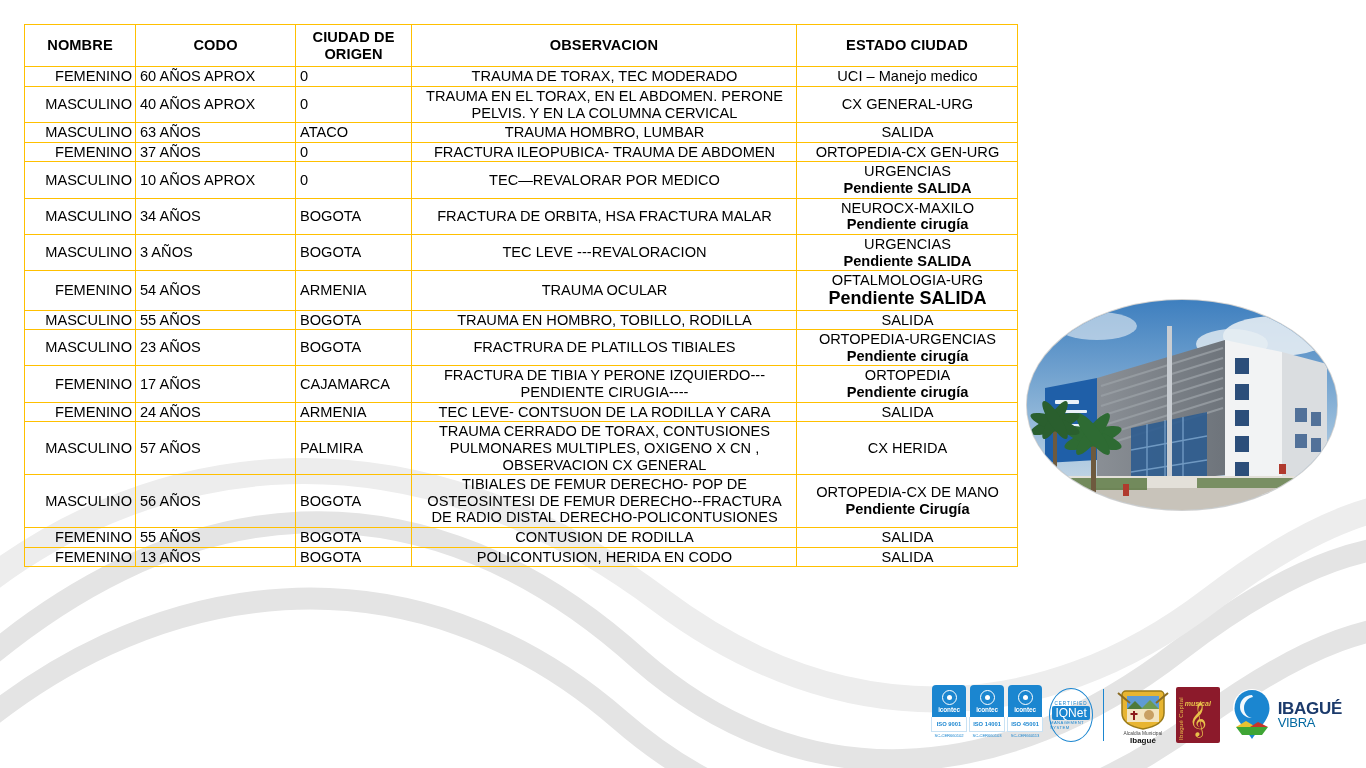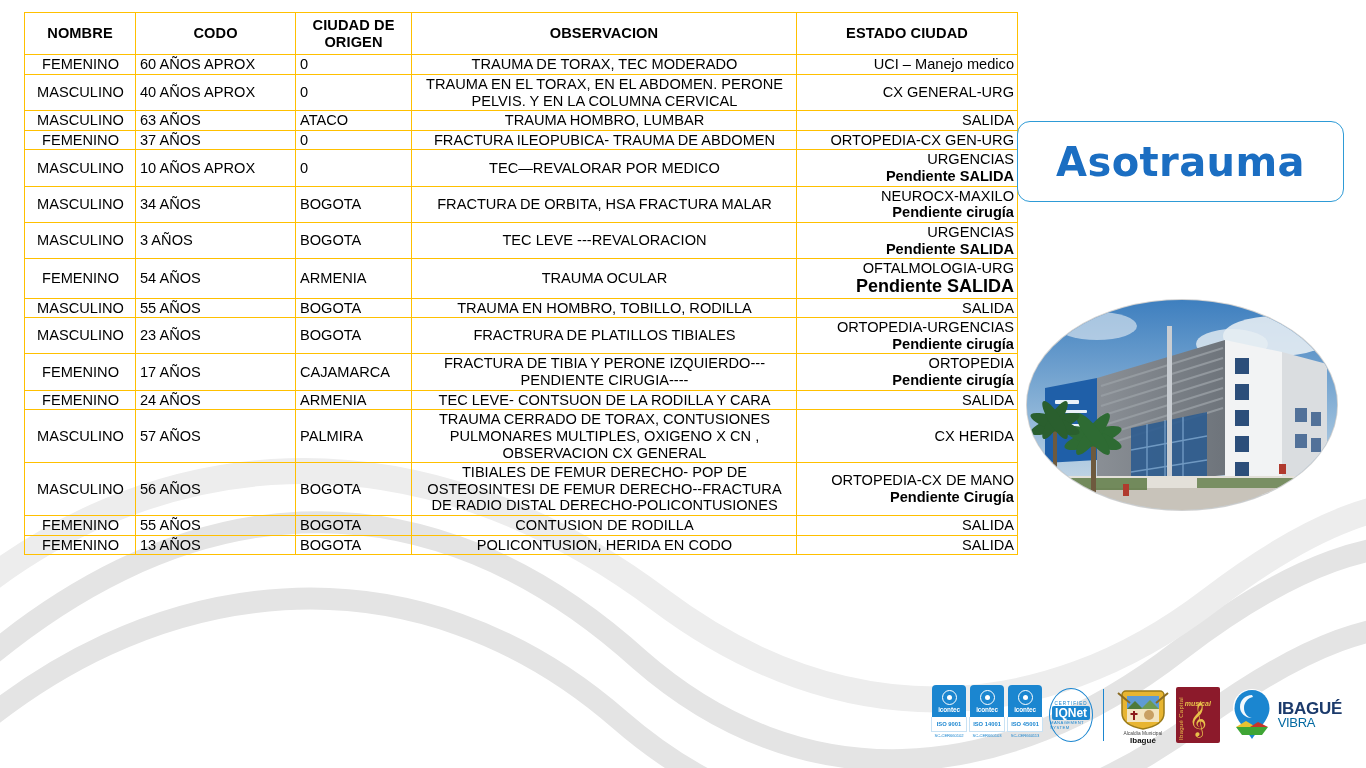--- a/index.html
+++ b/index.html
@@ -15,21 +15,21 @@
   #bg-waves{
     position:absolute;left:0;top:0;width:1366px;height:768px;
     z-index:0;pointer-events:none;
   }
   
   .slide{position:absolute;left:0;top:0;width:1366px;height:768px;z-index:2;}
 
   
   .table-wrap{
     position:absolute;
-    left:24px;top:12px;
+    left:24px;top:24px;
     width:993px;
   }
   table.report{
     border-collapse:collapse;
     table-layout:fixed;
     width:993px;
     background:transparent;
   }
   table.report td, table.report th{
     border:1px solid #FFC000;
@@ -47,24 +47,24 @@
     font-size:14.6px;
     letter-spacing:0.1px;
     padding:4px 2px;
   }
   col.c-nombre{width:111px;}
   col.c-edad{width:160px;}
   col.c-ciudad{width:116px;}
   col.c-diag{width:385px;}
   col.c-estado{width:221px;}
 
-  td.nombre{text-align:center;padding-left:2px;}
+  td.nombre{text-align:right;padding-left:2px;}
   td.edad,td.ciudad{text-align:left;}
   td.diag{text-align:center;}
-  td.estado{text-align:right;padding-left:3px;}
+  td.estado{text-align:center;padding-left:3px;}
 
   .pend{font-weight:bold;display:block;}
   .pend-big{font-weight:bold;display:block;font-size:18px;line-height:1.1;}
 
   
   .title-box{
     position:absolute;
     left:1017px;top:121px;
     width:325px;height:79px;
     border:1.6px solid #2E9BD6;
@@ -122,21 +122,21 @@
   }
   .icontec-code{font-size:4.2px;color:#1B86D0;margin-top:1px;letter-spacing:-0.1px;}
 
   .iqnet{
     width:52px;height:52px;border-radius:50%;
     border:1.6px solid #1B86D0;
     display:flex;flex-direction:column;align-items:center;justify-content:center;
     color:#1B86D0;margin-left:3px;
   }
   .iqnet .top{font-size:4.6px;letter-spacing:1px;}
-  .iqnet .main{font-size:12px;font-weight:bold;background:#1B86D0;color:#fff;padding:0 3px;border-radius:2px;}
+  .iqnet .main{font-size:12px;font-weight:normal;background:#1B86D0;color:#fff;padding:0 3px;border-radius:2px;}
   .iqnet .bot{font-size:4.2px;letter-spacing:.4px;}
 
   .divider-v{width:1px;height:52px;background:#1B86D0;margin:0 6px;}
 
   .shield{width:66px;height:60px;display:flex;flex-direction:column;align-items:center;justify-content:flex-end;}
   .shield svg{display:block;}
   .shield .cap1{font-size:4.8px;color:#444;}
   .shield .cap2{font-size:8px;font-weight:bold;color:#111;}
 
   .musical{width:54px;height:56px;background:#8C1A2B;border-radius:2px;display:flex;flex-direction:column;align-items:center;justify-content:center;position:relative;}
@@ -293,23 +293,20 @@
             <td class="nombre">FEMENINO</td>
             <td class="edad">13 AÑOS</td>
             <td class="ciudad">BOGOTA</td>
             <td class="diag">POLICONTUSION, HERIDA EN CODO</td>
             <td class="estado"><span>SALIDA</span></td>
           </tr>
         </tbody>
     </table>
   </div>
 
-  <div class="title-box">
-    <span class="title-text">Asotrauma</span>
-  </div>
 
   <div class="photo-oval">
     <svg viewBox="0 0 310 210" preserveAspectRatio="none">
       <defs>
         <linearGradient id="sky" x1="0" y1="0" x2="0" y2="1">
           <stop offset="0%" stop-color="#3E7FBF"></stop>
             <stop offset="55%" stop-color="#8FB6D8"></stop>
             <stop offset="100%" stop-color="#D7E2EA"></stop>
         </linearGradient>
         <linearGradient id="grayfac" x1="0" y1="0" x2="1" y2="0">

